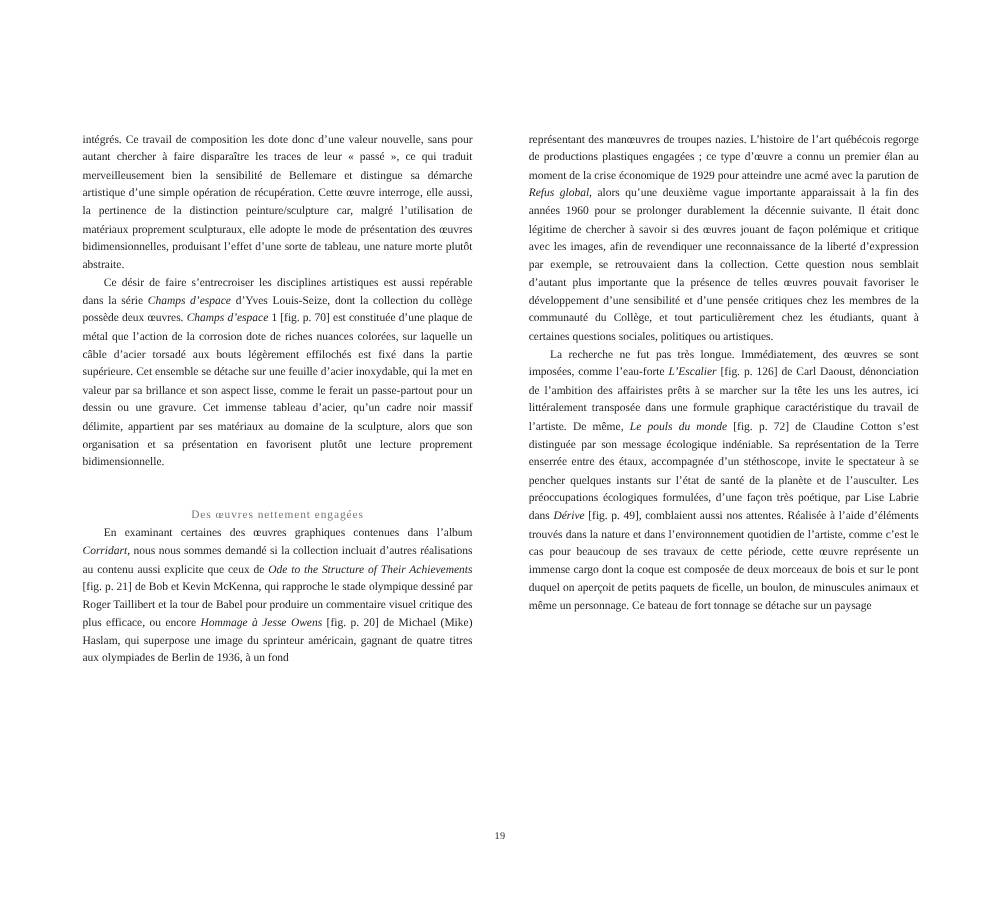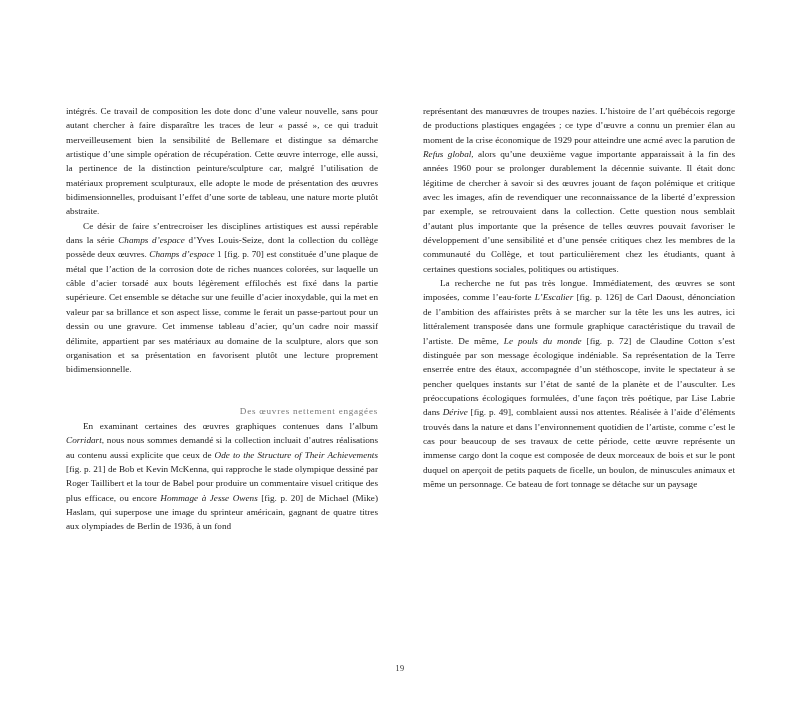--- a/index.html
+++ b/index.html
@@ -43,21 +43,21 @@
   p.para + p.para {
     margin-top: 0;
   }
   .section-heading {
     margin: 0;
     font-size: 9.1px;
     line-height: 14.35px;
     font-weight: normal;
     color: #787878;
     letter-spacing: 0.75px;
-    text-align: right;
+    text-align: center;
   }
   .spacer-before-heading {
     height: 27px;
   }
   .spacer-after-heading {
     height: 1px;
   }
   i, em {
     font-style: italic;
   }

